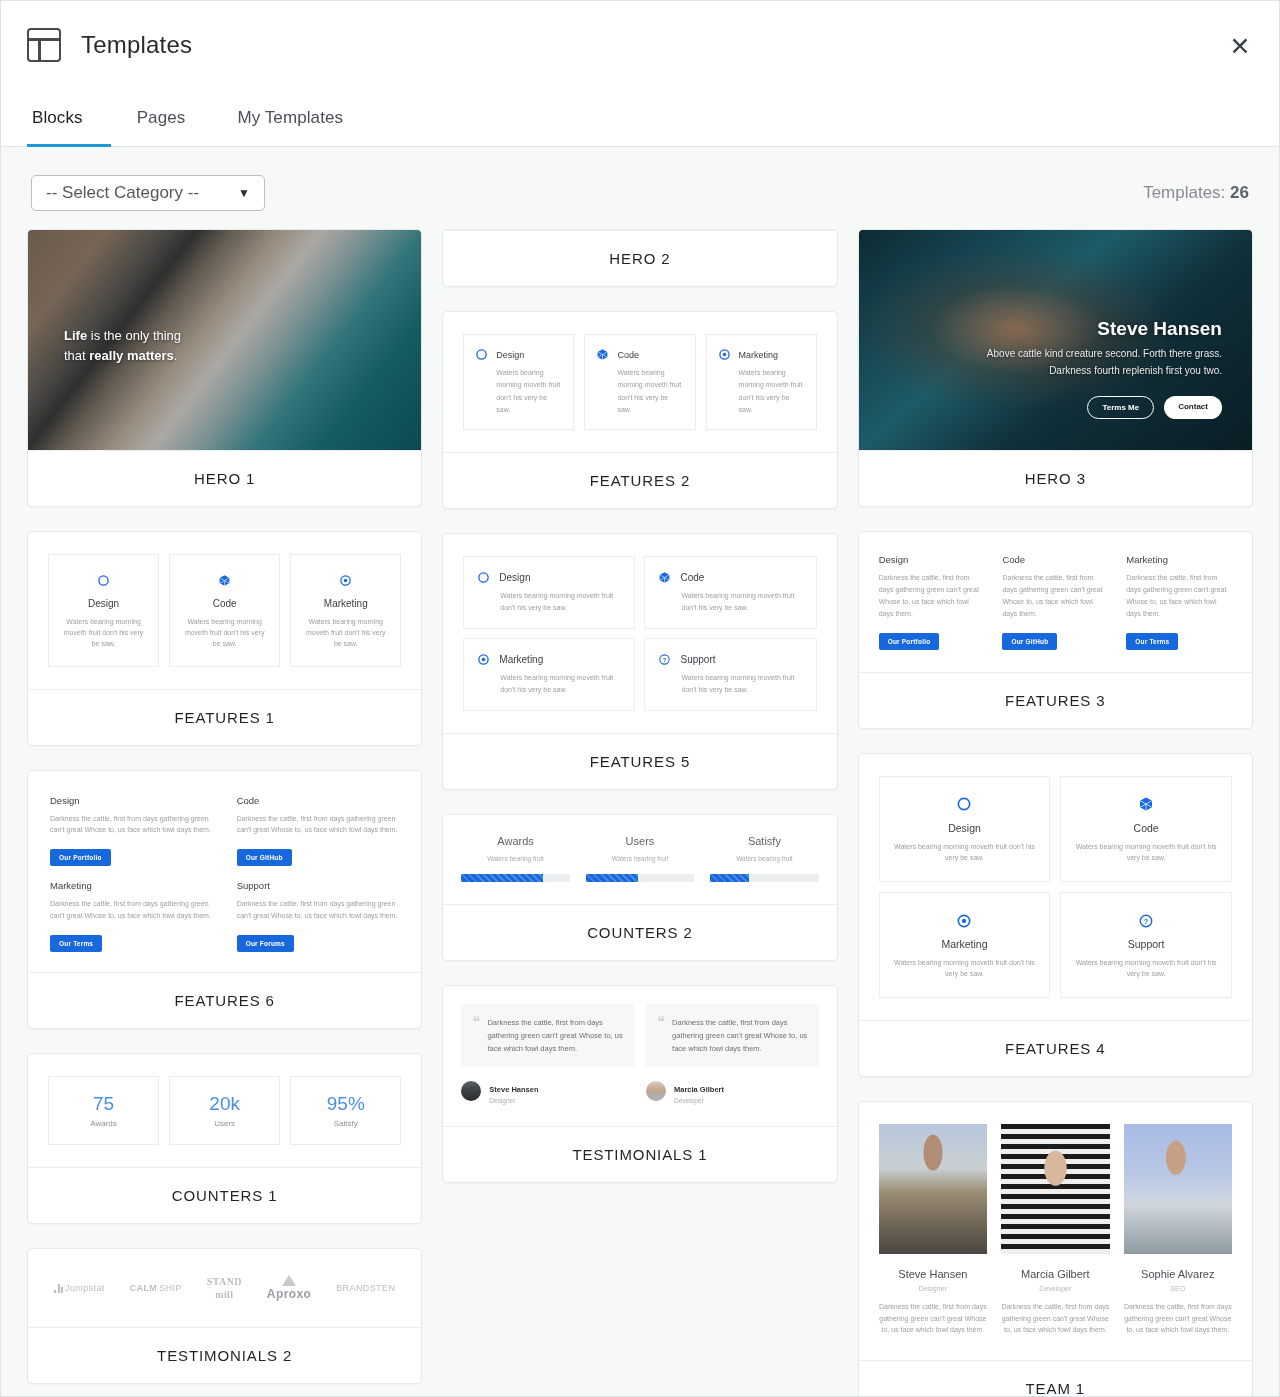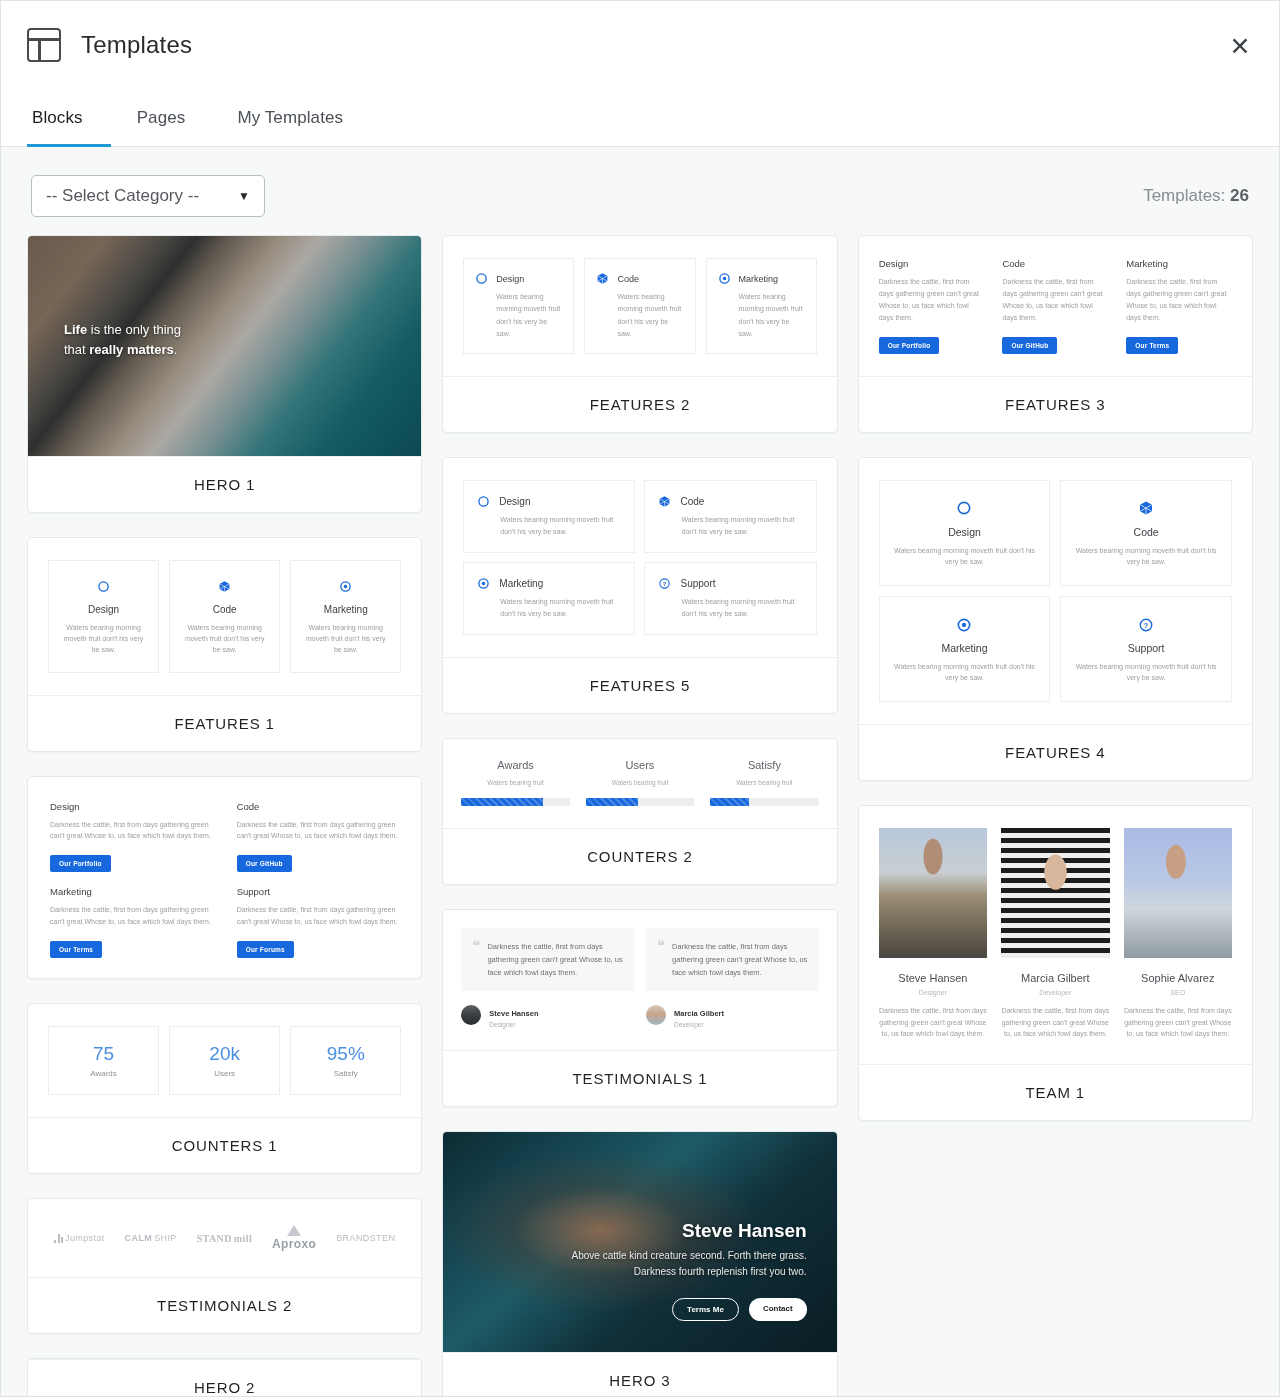--- a/index.html
+++ b/index.html
@@ -80,21 +80,21 @@
     display: flex; align-items: center; justify-content: space-between;
     padding: 28px 30px 18px 30px;
     flex: none;
   }
   .select-wrap {
     position: relative;
     display: inline-flex; align-items: center;
     border: 1px solid #b9bfc4;
     border-radius: 5px;
     background: #fff;
-    height: 42px;
+    height: 36px;
     padding: 0 14px;
     min-width: 234px;
     cursor: pointer;
   }
   .select-label { font-size: 17px; color: #55595e; flex: 1; }
   .select-caret { font-size: 12px; color: #2b2b2b; margin-left: 14px; }
   .tpl-count { font-size: 17px; color: #878d93; }
   .tpl-count b { color: #5b6268; font-weight: 700; }
   
   .grid {
@@ -129,21 +129,21 @@
   .hero { height: 220px; position: relative; }
   .hero1 {
     background:
       linear-gradient(128deg, rgba(0,0,0,.25), rgba(0,0,0,.15)),
       linear-gradient(128deg,
         #8d7866 0%, #9b8571 14%, #5c5a55 25%, #3a3c3c 30%,
         #7e7366 36%, #bfb1a0 45%, #d6d2cc 52%,
         #9ab4b6 60%, #3f8f94 70%, #186e76 82%, #0f5560 100%);
   }
   .hero1 .txt {
-    position: absolute; left: 36px; top: 84px;
+    position: absolute; left: 36px; top: 96px;
     color: #fff; font-size: 13px; line-height: 1.55;
     text-shadow: 0 1px 3px rgba(0,0,0,.55);
     font-family: "Liberation Sans", sans-serif;
   }
   .hero1 .txt b { font-weight: 700; }
   .hero2 {
     background:
       radial-gradient(circle at 22% 62%, rgba(120,80,40,.55), transparent 42%),
       linear-gradient(180deg, #0a0a0d 0%, #111318 45%, #1b1a19 70%, #090a0c 100%);
   }
@@ -272,21 +272,21 @@
   
   .logos { display: flex; align-items: center; justify-content: space-between; padding: 26px 26px; }
   .logo { color: #b9bec3; font-size: 9px; letter-spacing: .4px; display: flex; align-items: center; gap: 2px; }
   .logo.bars:before {
     content: ""; display: inline-block; width: 9px; height: 9px;
     background:
       linear-gradient(to top, #b9bec3 3px, transparent 3px) 0 100%/2px 9px no-repeat,
       linear-gradient(to top, #b9bec3 9px, transparent 9px) 3.5px 100%/2px 9px no-repeat,
       linear-gradient(to top, #b9bec3 6px, transparent 6px) 7px 100%/2px 9px no-repeat;
   }
-  .logo.serif { font-family: "Liberation Serif", serif; font-weight: 700; font-size: 10px; }
+  .logo.serif { font-family: "Liberation Serif", serif; font-weight: 700; font-size: 10px; flex-direction: column; }
   .logo .thin { font-weight: 400; }
   .logo.apex { flex-direction: column; gap: 1px; }
   .logo.apex .tri {
     width: 0; height: 0; border-left: 7px solid transparent; border-right: 7px solid transparent;
     border-bottom: 11px solid #c6cacf;
   }
   .logo.apex .nm { font-size: 12px; font-weight: 700; color: #9aa0a6; }
 
   
   .t1grid { display: grid; grid-template-columns: 1fr 1fr; gap: 12px; padding: 18px 18px 22px 18px; }
@@ -420,20 +420,21 @@
             <p>Darkness the cattle, first from days gathering green can't great Whose to, us face which fowl days them.</p>
             <span class="btn-blue">Our Terms</span>
           </div>
           <div class="f3col">
             <h4>Support</h4>
             <p>Darkness the cattle, first from days gathering green can't great Whose to, us face which fowl days them.</p>
             <span class="btn-blue">Our Forums</span>
           </div>
         </div>
       </div>
+      <div class="card-label">FEATURES 6</div>
     </div>
 
     
     <div class="card">
       <div class="card-preview pad">
         <div class="cols3">
           <div class="c1box">
             <div class="c1num">75</div>
             <div class="c1lab">Awards</div>
           </div>

